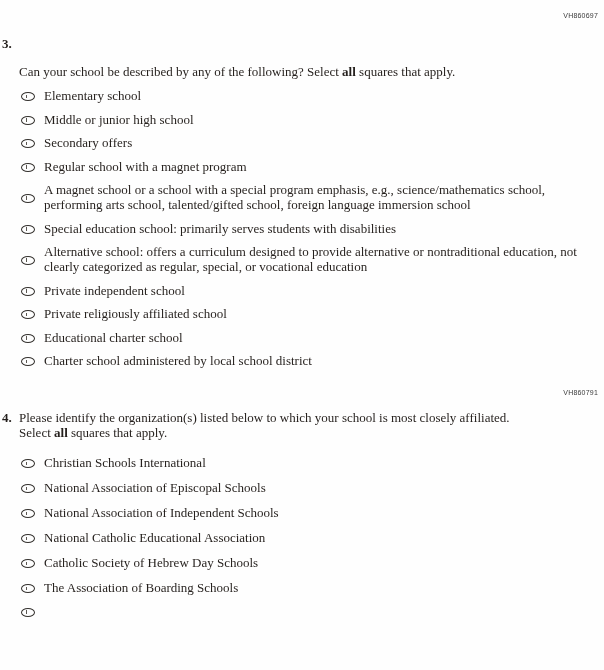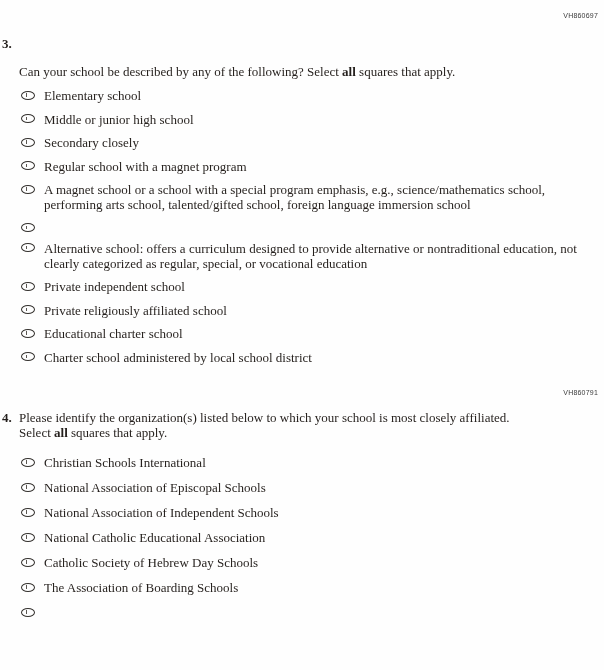--- a/index.html
+++ b/index.html
@@ -49,21 +49,21 @@
   .q-text { }
   .q3-block .q-text { width: 560px; margin-bottom: 9px; margin-top: 28px; }
   .q4-block .q-text { width: 505px; margin-bottom: 15px; }
   .bold-all { font-weight: bold; }
 
   .options {
     margin-left: 19px;
   }
   .option {
     display: flex;
-    align-items: flex-start;
+    align-items: center;
     font-size: 13px;
     line-height: 15px;
     cursor: default;
   }
   .q3-block .option { margin-bottom: 8.5px; }
   .q4-block .option { margin-bottom: 10px; }
   .oval {
     display: inline-block;
     flex: 0 0 14px;
     width: 14px;
@@ -101,32 +101,33 @@
       <div class="option">
         <span class="oval"></span>
         <span class="option-label">Elementary school</span>
       </div>
       <div class="option">
         <span class="oval"></span>
         <span class="option-label">Middle or junior high school</span>
       </div>
       <div class="option">
         <span class="oval"></span>
-        <span class="option-label">Secondary closely</span>
+        <span class="option-label">Secondary offers</span>
       </div>
       <div class="option">
         <span class="oval"></span>
         <span class="option-label">Regular school with a magnet program</span>
       </div>
       <div class="option">
         <span class="oval"></span>
         <span class="option-label">A magnet school or a school with a special program emphasis, e.g., science/mathematics school, performing arts school, talented/gifted school, foreign language immersion school</span>
       </div>
       <div class="option">
         <span class="oval"></span>
+        <span class="option-label">Special education school: primarily serves students with disabilities</span>
       </div>
       <div class="option">
         <span class="oval"></span>
         <span class="option-label">Alternative school: offers a curriculum designed to provide alternative or nontraditional education, not clearly categorized as regular, special, or vocational education</span>
       </div>
       <div class="option">
         <span class="oval"></span>
         <span class="option-label">Private independent school</span>
       </div>
       <div class="option">

